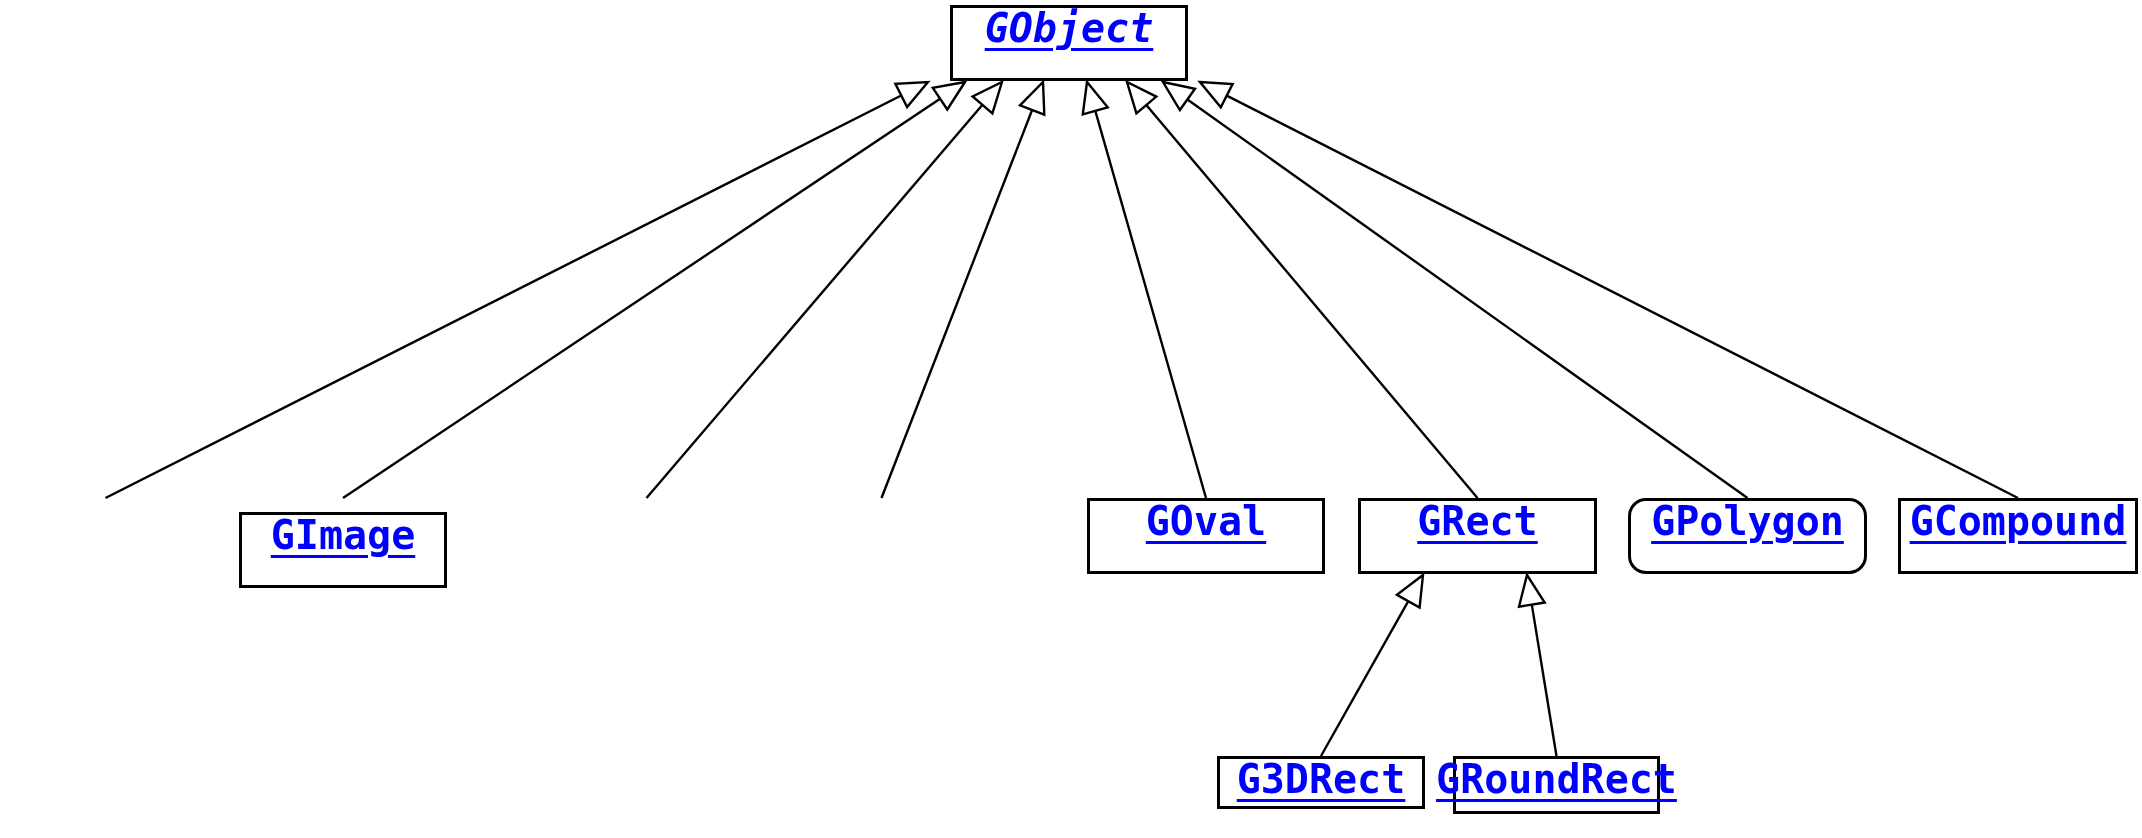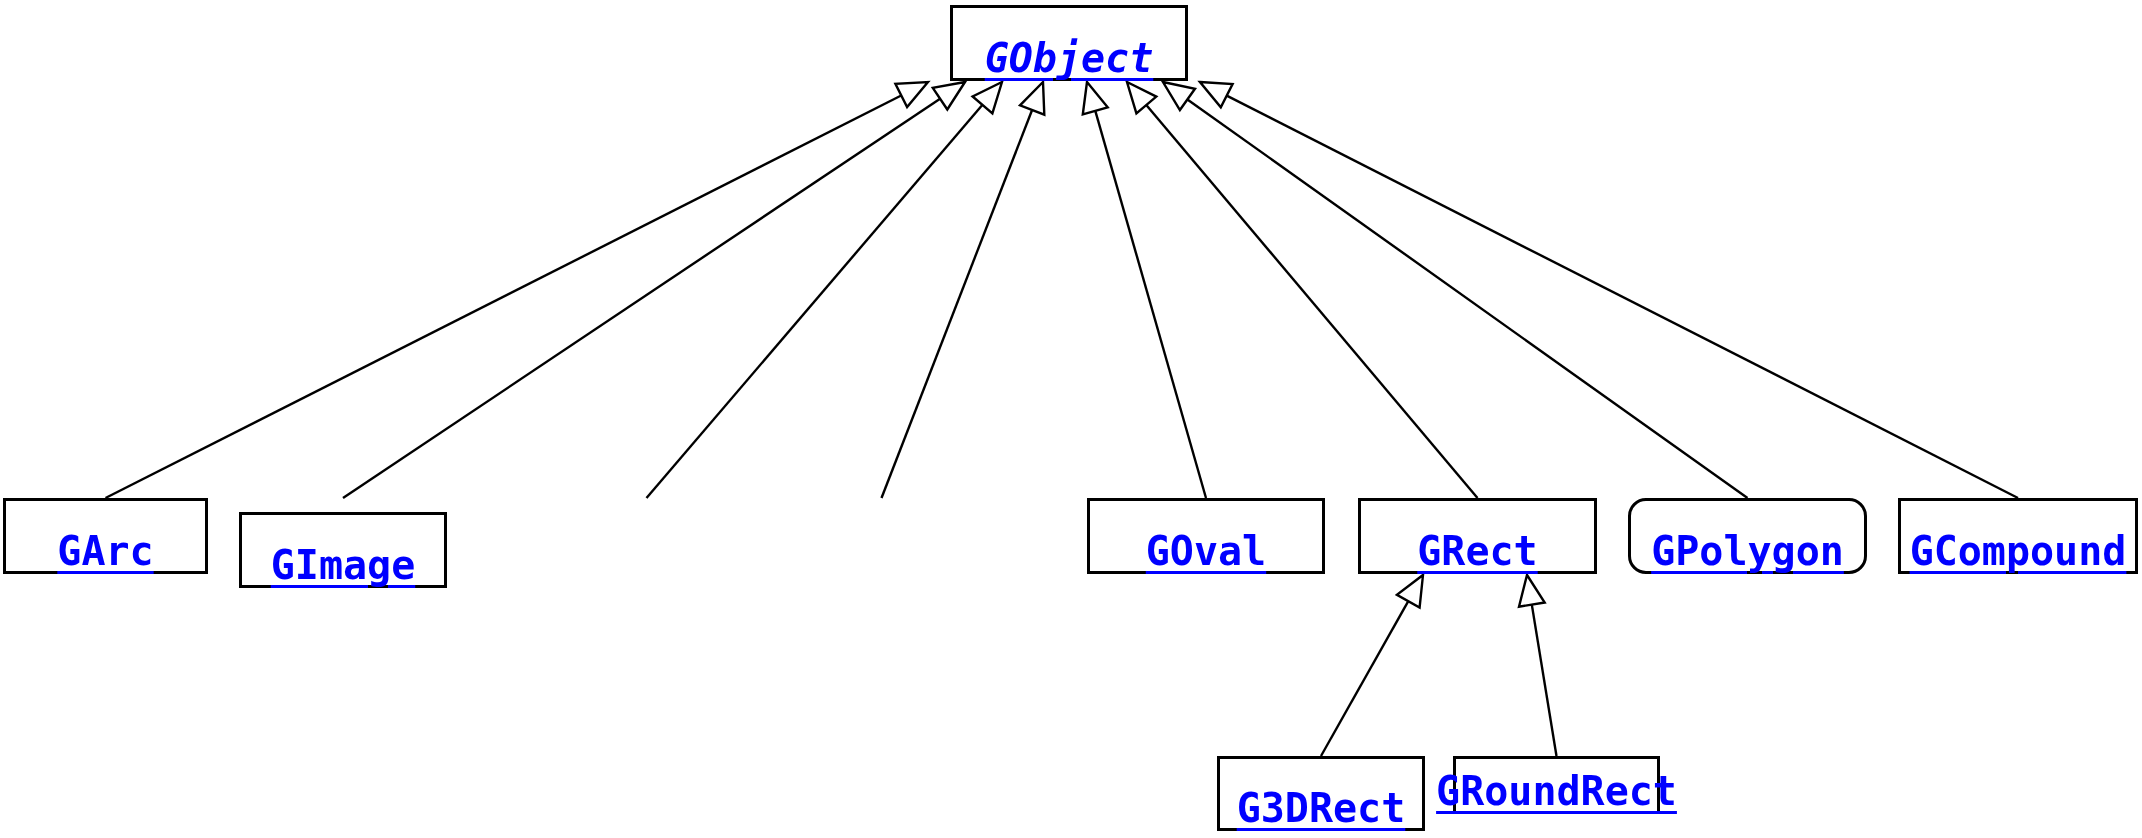--- a/index.html
+++ b/index.html
@@ -29,21 +29,21 @@
     stroke: var(--edge-color, #000000);
     stroke-width: 2.4;
     stroke-linejoin: miter;
   }
   .node {
     position: absolute;
     box-sizing: border-box;
     background: #ffffff;
     border: 3px solid var(--edge-color, #000000);
     display: flex;
-    align-items: flex-end;
+    align-items: flex-start;
     justify-content: center;
   }
   .clabel {
     color: var(--link-color, #0000ff);
     font-weight: bold;
     font-size: 40px;
     line-height: 1;
     text-decoration: underline;
     text-decoration-thickness: 3px;
     text-underline-offset: 6px;
@@ -79,23 +79,20 @@
       <line x1="1321" y1="756" x2="1408.3" y2="601.1" class="edge-line"></line>
       <polygon points="1423,575 1419.6,607.5 1396.9,594.8" class="edge-arrow"></polygon>
       <line x1="1556.5" y1="756" x2="1531.8" y2="604.6" class="edge-line"></line>
       <polygon points="1527,575 1544.7,602.5 1519.0,606.7" class="edge-arrow"></polygon>
     </svg>
 
   <div class="node" style="left: 950px; top: 5px; width: 238px; height: 76px;">
     <span class="clabel italic">GObject</span>
   </div>
 
-  <div class="node" style="left: 3px; top: 498px; width: 205px; height: 76px;">
-    <span class="clabel">GArc</span>
-  </div>
 
   <div class="node" style="left: 239px; top: 498px; width: 208px; height: 76px; margin-top: 14px;">
     <span class="clabel">GImage</span>
   </div>
 
 
 
   <div class="node" style="left: 1087px; top: 498px; width: 238px; height: 76px;">
     <span class="clabel">GOval</span>
   </div>
@@ -105,21 +102,21 @@
   </div>
 
   <div class="node" style="left: 1628px; top: 498px; width: 239px; height: 76px; border-radius: 18px;">
     <span class="clabel">GPolygon</span>
   </div>
 
   <div class="node" style="left: 1898px; top: 498px; width: 240px; height: 76px;">
     <span class="clabel">GCompound</span>
   </div>
 
-  <div class="node" style="left: 1217px; top: 756px; width: 208px; height: 75px;">
+  <div class="node" style="left: 1217px; top: 756px; width: 208px; height: 53px;">
     <span class="clabel">G3DRect</span>
   </div>
 
   <div class="node" style="left: 1453px; top: 756px; width: 207px; height: 58px;">
     <span class="clabel">GRoundRect</span>
   </div>
 
 </div>
 
 </body></html>

